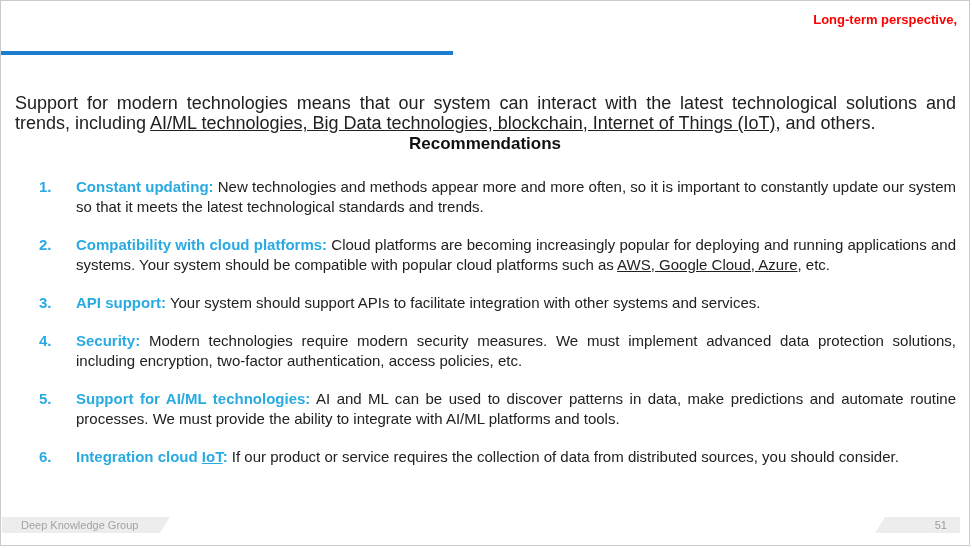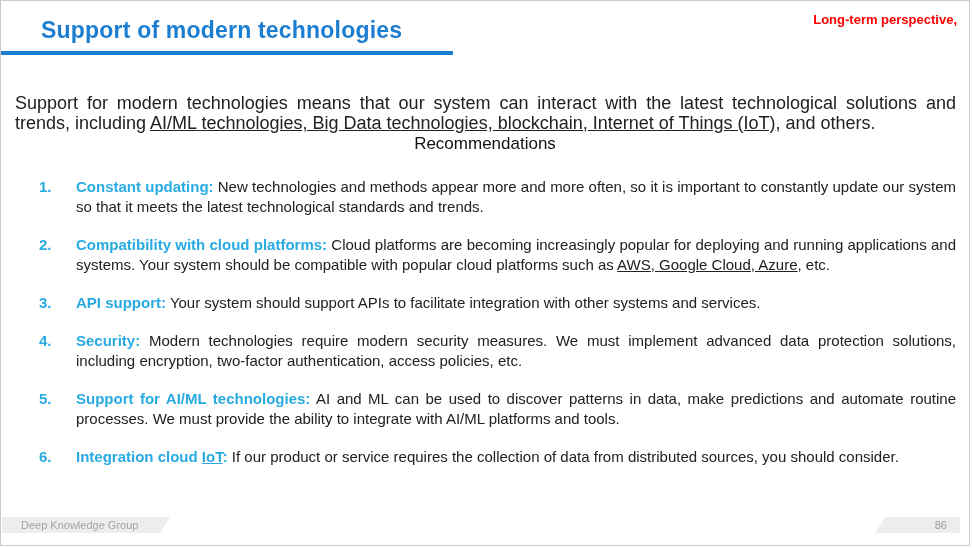--- a/index.html
+++ b/index.html
@@ -58,21 +58,21 @@
     text-align: justify;
     color: var(--body-text);
   }
   .rec-heading {
     position: absolute;
     top: 133px;
     left: 0;
     right: 0;
     text-align: center;
     font-size: 17px;
-    font-weight: normal;
+    font-weight: bold;
     color: #111;
   }
   .rec-list {
     position: absolute;
     top: 176px;
     left: 0;
     right: 13px;
     margin: 0;
     padding: 0;
     list-style: none;
@@ -126,21 +126,20 @@
     text-align: right;
     padding-right: 13px;
     clip-path: polygon(10px 0, 100% 0, 100% 100%, 0 100%);
   }
 </style>
 </head>
 <body>
 
 <div class="slide">
 
-  <div class="page-title">Support of modern technologies</div>
   <div class="title-rule"></div>
 
   <div class="note">
     <div>Long-term perspective,</div>
   </div>
 
   <p class="intro"><span>Support for modern technologies means that our system can interact with the latest technological solutions and trends, including </span><span class="u">AI/ML technologies, Big Data technologies, blockchain, Internet of Things (IoT)</span><span>, and others.</span></p>
 
   <div class="rec-heading">Recommendations</div>
 
@@ -168,16 +167,16 @@
       <li class="rec-item">
       <span class="item-num">6.</span>
       <span class="item-text"><span class="item-lead"><span>Integration cloud </span><span class="u">IoT</span><span>:</span></span><span><span> If our product or service requires the collection of data from distributed sources, you should consider.</span></span></span>
     </li>
     </ol>
 
   <div class="footer-left">
     <span>Deep Knowledge Group</span>
   </div>
   <div class="footer-right">
-    <span>86</span>
+    <span>51</span>
   </div>
 
 </div>
 
 </body></html>

